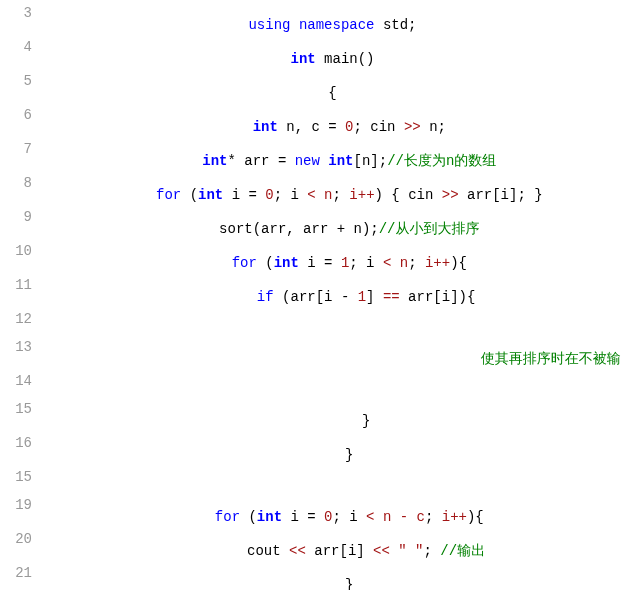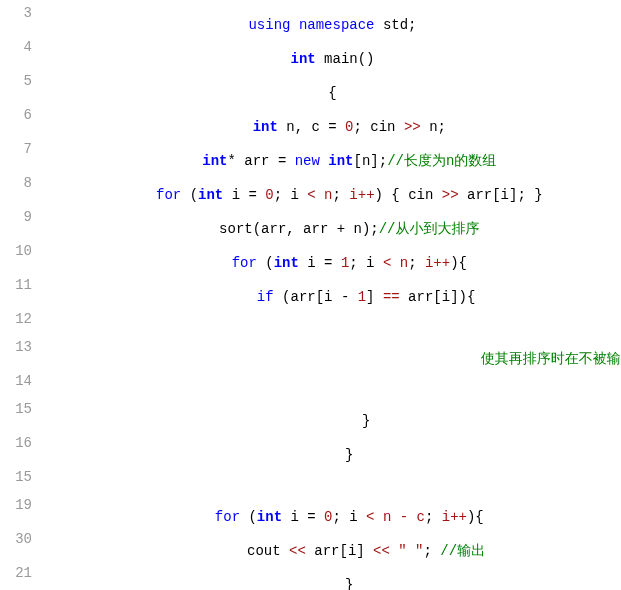--- a/index.html
+++ b/index.html
@@ -115,21 +115,21 @@
       <div class="code">    <span class="ident">}</span></div>
     </div>
     <div class="line">
       <div class="gutter">15</div>
     </div>
     <div class="line">
       <div class="gutter">19</div>
       <div class="code">    <span class="kw">for</span><span class="ident"> (</span><span class="type">int</span><span class="ident"> i = </span><span class="red">0</span><span class="ident">; i </span><span class="red">&lt; n - c</span><span class="ident">; </span><span class="red">i++</span><span class="ident">){</span></div>
     </div>
     <div class="line">
-      <div class="gutter">30</div>
+      <div class="gutter">20</div>
       <div class="code">        <span class="ident">cout </span><span class="red">&lt;&lt;</span><span class="ident"> arr[i] </span><span class="red">&lt;&lt;</span><span class="ident"> </span><span class="str">" "</span><span class="ident">; </span><span class="comment">//输出</span></div>
     </div>
     <div class="line">
       <div class="gutter">21</div>
       <div class="code">    <span class="ident">}</span></div>
     </div>
     <div class="line">
       <div class="gutter">22</div>
       <div class="code">    <span class="kw">return</span><span class="ident"> </span><span class="red">0</span><span class="ident">;</span></div>
     </div>

